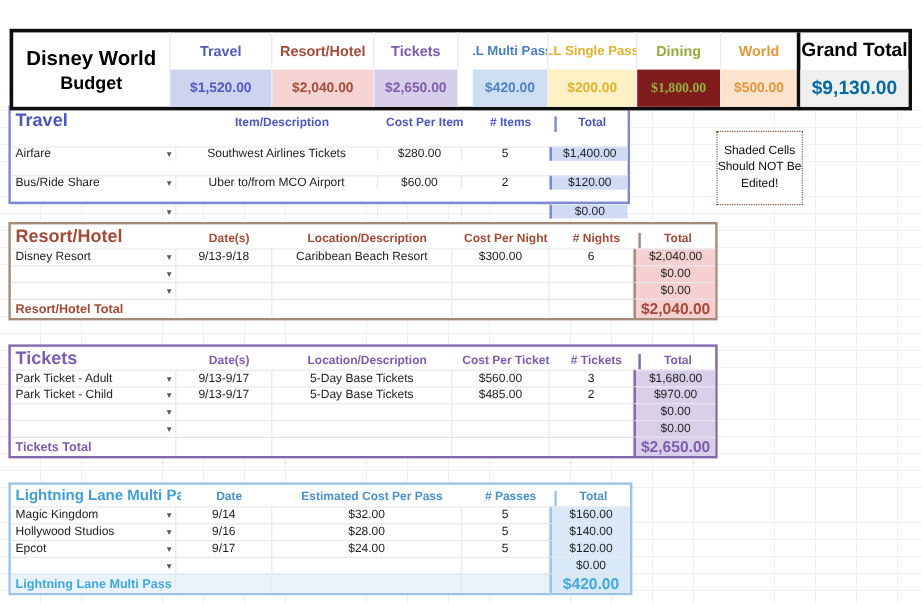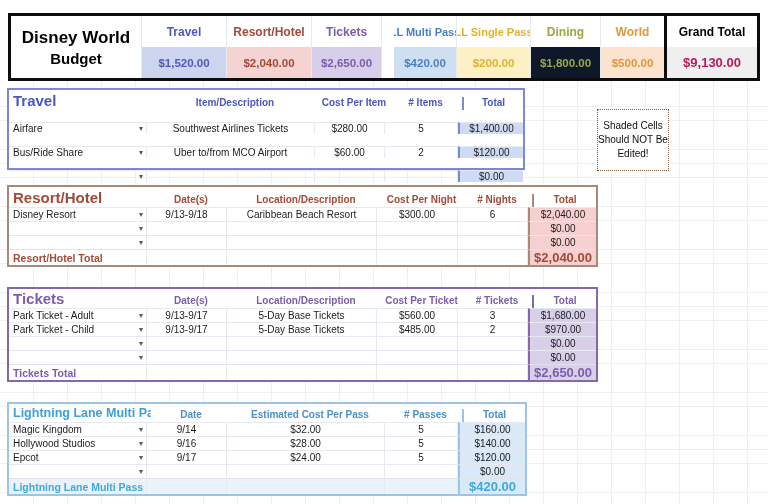--- a/index.html
+++ b/index.html
@@ -5,40 +5,40 @@
   html,body {margin:0; padding:0; background:#fff; font-family:"Liberation Sans",sans-serif;}
   .canvas {position:relative; width:768px; height:504px; background:#fff; overflow:hidden;}
 
   
   .hgrid {position:absolute; left:0; right:0; top:78px; bottom:0;
           background:repeating-linear-gradient(to bottom, transparent 0 13.6px, #edeff5 13.6px 14.3px); z-index:0;}
   .vgrid {position:absolute; left:0; right:0; top:78px; bottom:0;
           background:repeating-linear-gradient(to right, transparent 0 33.3px, #edeff5 33.3px 34px); z-index:0;}
 
   
-  .hdr {position:absolute; left:8px; top:13px; width:746px; height:62px; border:3px solid #0d0d0d;
+  .hdr {position:absolute; left:8px; top:24px; width:746px; height:62px; border:3px solid #0d0d0d;
         background:#fff; display:flex; z-index:3;}
   .htitle {width:130px; display:flex; flex-direction:column; align-items:center; justify-content:center;
            font-weight:bold; color:#000;}
   .htitle .l1 {font-size:17px;} .htitle .l2 {font-size:15px; margin-top:2px;}
   .hcol {display:flex; flex-direction:column; border-left:1px solid #e9e9f2; box-sizing:border-box;}
   .hlab {height:31px; display:flex; align-items:center; justify-content:center; font-weight:bold;
          font-size:12px; white-space:nowrap; overflow:hidden;}
   .hval {flex:1; display:flex; align-items:center; justify-content:center; font-weight:bold; font-size:11.5px;}
   .w-travel{width:85px}.w-resort{width:85px}.w-tickets{width:70px}.w-llm{width:75px}
   .w-lls{width:74px}.w-dining{width:70px}.w-extras{width:64px}.w-grand{flex:1; border-left:3px solid #0d0d0d;}
   .w-llm .hlab,.w-lls .hlab{font-size:11px;}
   .col-travel .hlab,.col-travel .hval{color:#5059c0;} .col-travel .hval{background:#ccd4ee;}
   .col-resort .hlab,.col-resort .hval{color:#a34a38;} .col-resort .hval{background:#f5d3d3;}
   .col-tickets .hlab,.col-tickets .hval{color:#7d5cad;} .col-tickets .hval{background:#d7cfe9;}
   .col-llm .hlab,.col-llm .hval{color:#4b7fc3;margin-left:12px;} .col-llm .hval{background:#cfdff2;}
   .col-lls .hlab,.col-lls .hval{color:#dfb32c;} .col-lls .hval{background:#fdf0c5;}
-  .col-dining .hlab,.col-dining .hval{color:#93ad3f;} .col-dining .hval{background:#0f172a;}
+  .col-dining .hlab,.col-dining .hval{color:#93ad3f;} .col-dining .hval{background:#7f1d1d;font-family:Liberation Serif, serif;}
   .col-extras .hlab,.col-extras .hval{color:#e3973a;} .col-extras .hval{background:#fbe3cd;}
-  .col-grand .hlab{color:#000; font-size:12px;} .col-grand .hval{color:#be185d; background:#efefef; font-size:13px;}
+  .col-grand .hlab{color:#000; font-size:16px;} .col-grand .hval{color:#0369a1; background:#efefef; font-size:16px;}
 
   
   .sec {position:absolute; background:#fff; z-index:2; box-sizing:border-box; display:flex; flex-direction:column;}
   .trow {display:flex; align-items:flex-end;}
   .st {font-weight:bold; padding-left:4px; white-space:nowrap; overflow:hidden; display:flex; align-items:center;}
   .sh {font-weight:bold; font-size:10px; text-align:center; padding-bottom:2px; box-sizing:border-box;
        white-space:nowrap; overflow:hidden;}
   .r {display:flex;}
   .c {box-sizing:border-box; font-size:10px; color:#1c1c1c; display:flex; align-items:center;
       justify-content:center; border-top:1px solid #e7e9f1; border-right:1px solid #e7e9f1;

